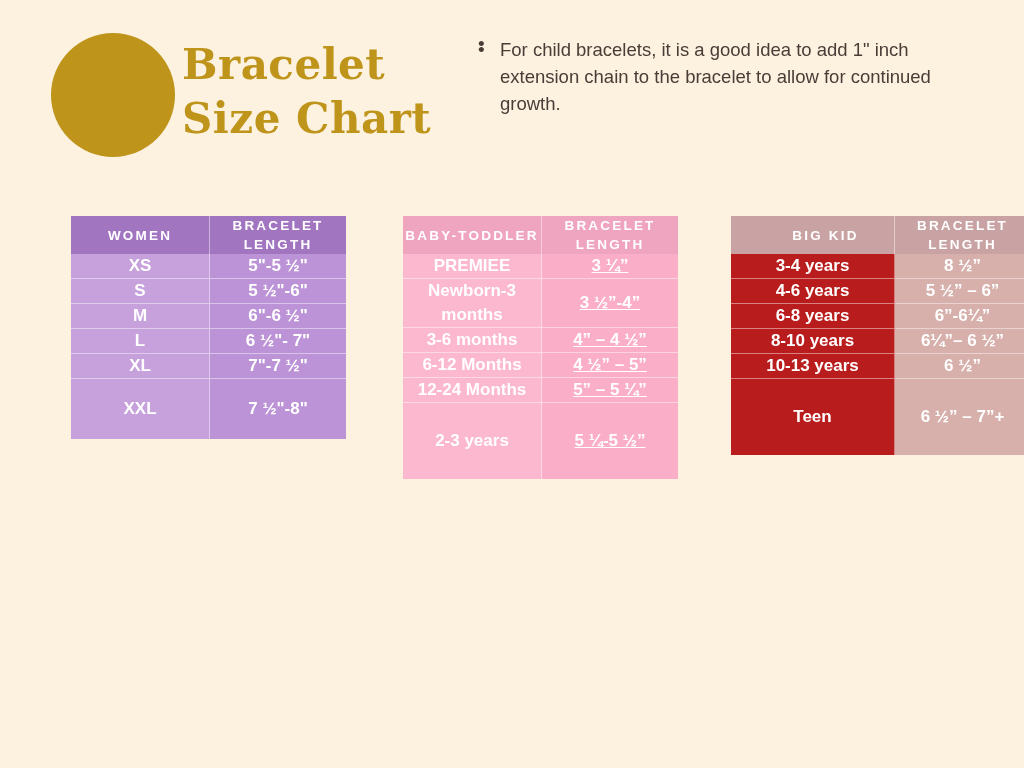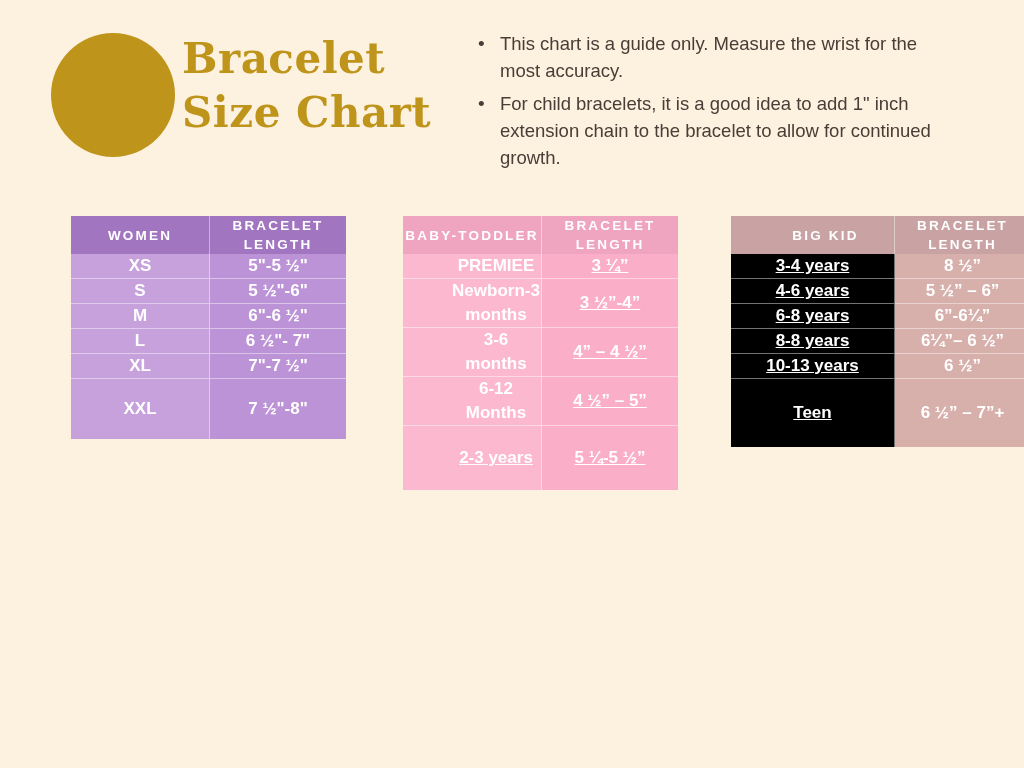--- a/index.html
+++ b/index.html
@@ -27,21 +27,21 @@
     left: 51px;
     top: 33px;
     width: 124px;
     height: 124px;
     border-radius: 50%;
     background: #bf941b;
   }
   .title-block {
     position: absolute;
     left: 182px;
-    top: 32px;
+    top: 38px;
     width: 290px;
   }
   .title-line {
     font-family: "DejaVu Serif", serif;
     font-weight: bold;
     color: #bf941b;
     font-size: 42px;
     line-height: 54px;
     letter-spacing: 0.5px;
   }
@@ -98,27 +98,27 @@
 
   
   #table-women { left: 71px; top: 216px; width: 274px; border-radius: 29px; }
   #table-women .hdr { background: #a275c0; }
   #table-women .c1 { background: #c6a1dc; }
   #table-women .c2 { background: #bb93d6; }
 
   
   #table-baby { left: 403px; top: 216px; width: 274px; }
   #table-baby .hdr { background: #efa5c0; }
-  #table-baby .c1 { background: #fcb8cf; padding-left: 48px; }
+  #table-baby .c1 { background: #fcb8cf; }
   #table-baby .c2 { background: #fbaec8; text-decoration: underline; }
 
   
   #table-bigkid { left: 731px; top: 216px; width: 272px; }
   #table-bigkid .hdr { background: #c9a3a3; }
-  #table-bigkid .c1 { background: #000000; text-decoration: underline; }
+  #table-bigkid .c1 { background: #b91c1c; }
   #table-bigkid .c2 { background: #d7b0ac; }
 
   .row-sep td {
     border-bottom: 1px solid rgba(255,255,255,0.45);
     margin-left: 12px;
   }
   .col-sep {
     border-left: 1px solid rgba(255,255,255,0.45);
   }
 </style>
@@ -127,21 +127,20 @@
 
 <div class="header">
   <div class="logo-circle"></div>
   <div class="title-block">
     <div class="title-line">Bracelet</div>
     <div class="title-line">Size Chart</div>
   </div>
   <div class="notes">
     <div class="note-item">
       <span class="bullet">•</span>
-      <span>This chart is a guide only. Measure the wrist for the most accuracy.</span>
     </div>
     <div class="note-item">
       <span class="bullet">•</span>
       <span>For child bracelets, it is a good idea to add 1" inch extension chain to the bracelet to allow for continued growth.</span>
     </div>
   </div>
 </div>
 
 <table class="table" id="table-women">
   <tbody>
@@ -191,22 +190,26 @@
     <td class="c2 body-cell col-sep">3 ½”-4”</td>
   </tr>
   <tr class="row-sep">
     <td class="c1 body-cell">3-6 months</td>
     <td class="c2 body-cell col-sep">4” – 4 ½”</td>
   </tr>
   <tr class="row-sep">
     <td class="c1 body-cell">6-12 Months</td>
     <td class="c2 body-cell col-sep">4 ½” – 5”</td>
   </tr>
+  <tr class="row-sep">
+    <td class="c1 body-cell">12-24 Months</td>
+    <td class="c2 body-cell col-sep">5” –  5 ¼”</td>
+  </tr>
   <tr>
-    <td class="c1 body-cell" style="height:64px;text-decoration:underline;">2-3 years</td>
+    <td class="c1 body-cell" style="height:76px;">2-3 years</td>
     <td class="c2 body-cell col-sep">5 ¼-5 ½”</td>
   </tr>
 </tbody>
   </table>
 
 <table class="table" id="table-bigkid">
   <tbody>
       <tr class="row-sep">
     <th class="hdr hdr-cell" style="width:137px;padding-left:26px;">BIG KID</th>
     <th class="hdr hdr-cell col-sep" style="width:135px;">BRACELET LENGTH</th>
@@ -217,25 +220,25 @@
   </tr>
   <tr class="row-sep">
     <td class="c1 body-cell">4-6 years</td>
     <td class="c2 body-cell col-sep">5 ½” – 6”</td>
   </tr>
   <tr class="row-sep">
     <td class="c1 body-cell">6-8 years</td>
     <td class="c2 body-cell col-sep">6”-6¼”</td>
   </tr>
   <tr class="row-sep">
-    <td class="c1 body-cell">8-8 years</td>
+    <td class="c1 body-cell">8-10 years</td>
     <td class="c2 body-cell col-sep">6¼”– 6 ½”</td>
   </tr>
   <tr class="row-sep">
     <td class="c1 body-cell">10-13 years</td>
     <td class="c2 body-cell col-sep">6 ½”</td>
   </tr>
   <tr>
-    <td class="c1 body-cell" style="height:68px;">Teen</td>
+    <td class="c1 body-cell" style="height:76px;">Teen</td>
     <td class="c2 body-cell col-sep">6 ½” – 7”+</td>
   </tr>
 </tbody>
   </table>
 
 </body></html>

